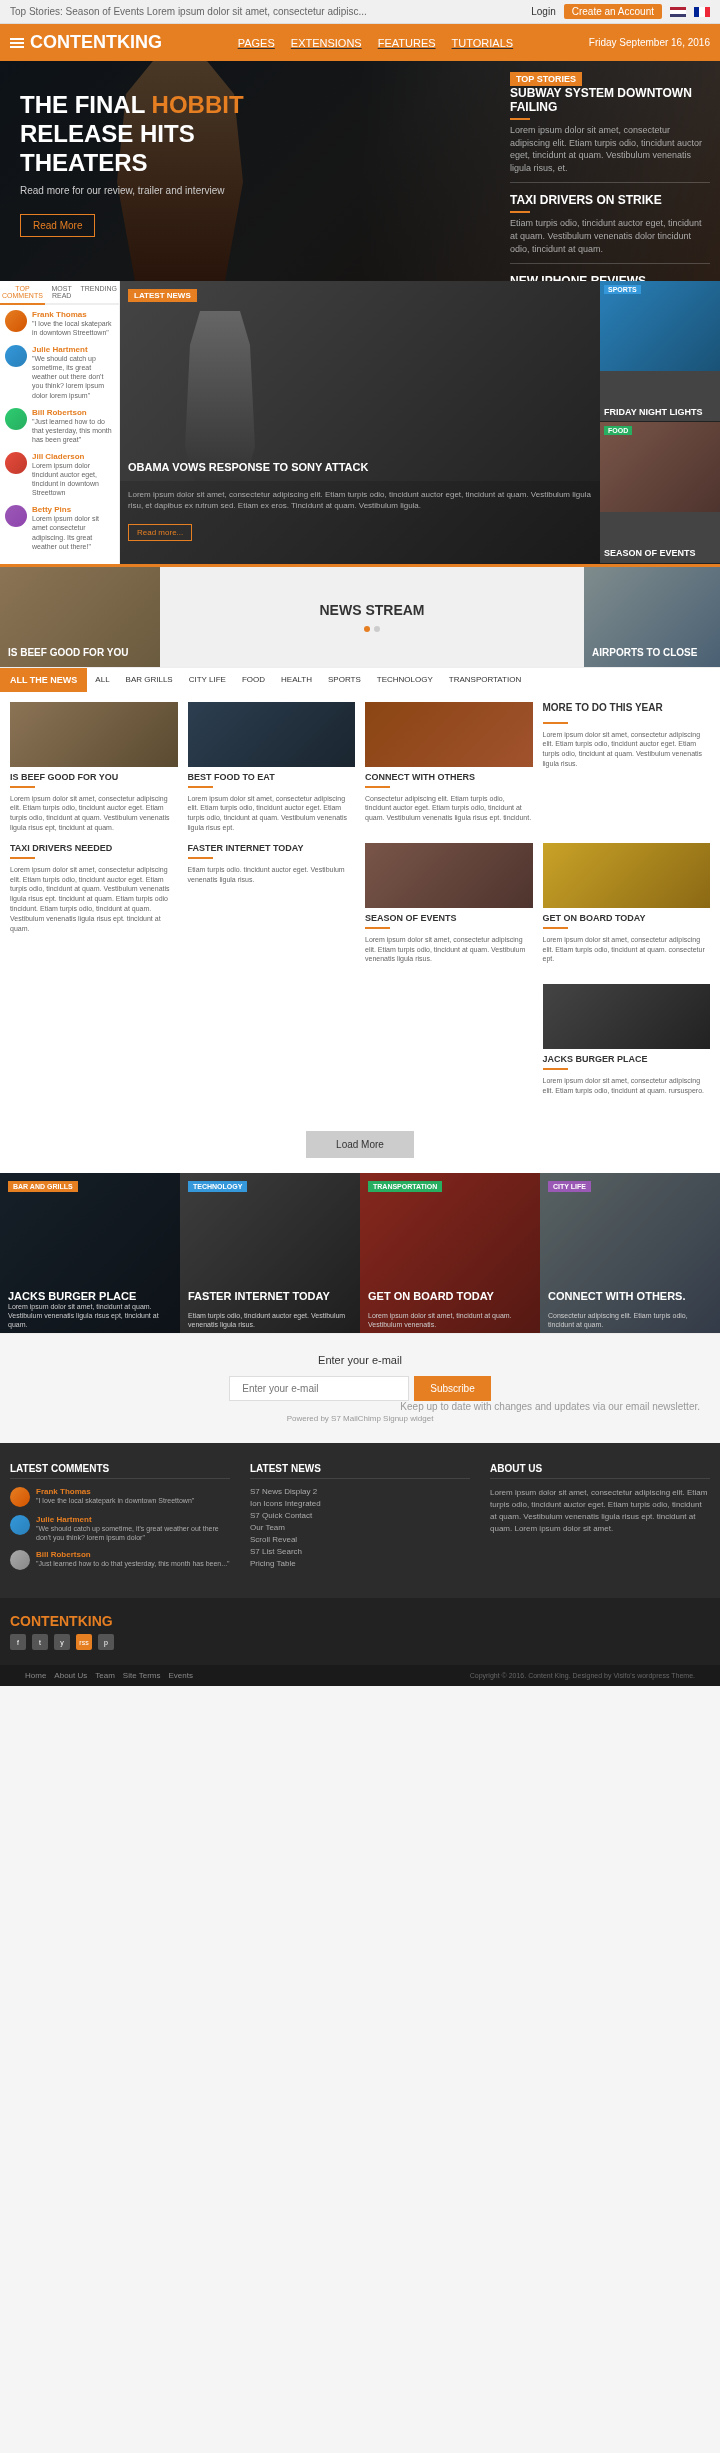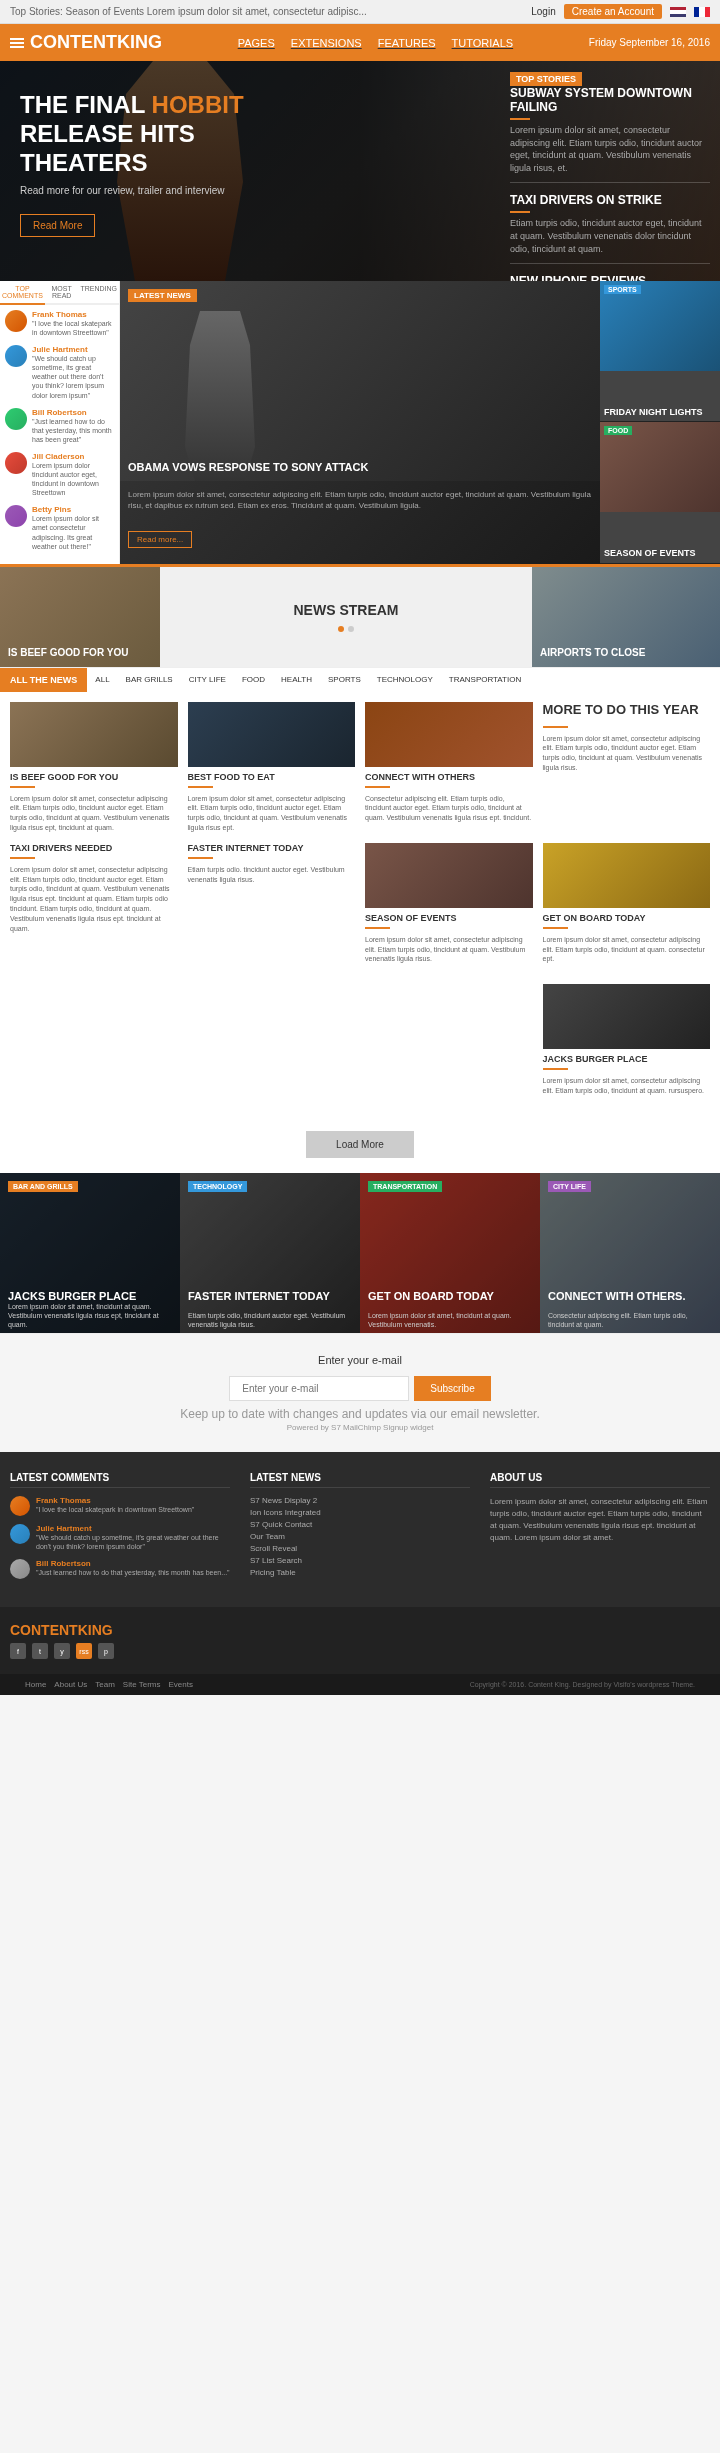--- a/index.html
+++ b/index.html
@@ -44,42 +44,42 @@
     .comment-item { display: flex; gap: 5px; margin-bottom: 8px; }
     .avatar { width: 22px; height: 22px; border-radius: 50%; background: #ccc; flex-shrink: 0; overflow: hidden; }
     .comment-content { flex: 1; }
     .comment-name { font-size: 8px; font-weight: bold; color: #e67e22; }
     .comment-text { font-size: 7px; color: #666; line-height: 1.3; }
 
     
     .main-news { display: flex; flex: 1; }
     .news-center { flex: 1; position: relative; background: #333; }
     .latest-news-badge { position: absolute; top: 8px; left: 8px; background: #e67e22; color: white; font-size: 8px; padding: 2px 6px; font-weight: bold; }
-    .read-more-btn { margin: 12px 8px 8px; background: transparent; border: 1px solid #e67e22; color: #e67e22; padding: 3px 8px; font-size: 8px; cursor: pointer; }
+    .read-more-btn { margin: 5px 8px 8px; background: transparent; border: 1px solid #e67e22; color: #e67e22; padding: 3px 8px; font-size: 8px; cursor: pointer; }
 
     .news-right { width: 120px; display: flex; flex-direction: column; }
     .news-right-item { flex: 1; position: relative; background: #444; border-bottom: 1px solid #222; overflow: hidden; }
     .news-right-item .badge { position: absolute; top: 4px; left: 4px; color: white; font-size: 7px; padding: 1px 4px; font-weight: bold; }
     .badge-sports { background: #3498db; }
     .badge-food { background: #27ae60; }
     .news-right-item-title { position: absolute; bottom: 4px; left: 4px; right: 4px; color: white; font-size: 9px; font-weight: bold; text-transform: uppercase; line-height: 1.2; }
     .news-right-item-bg1 { background: linear-gradient(135deg, #2980b9 0%, #1a5276 100%); width: 100%; height: 90px; }
     .news-right-item-bg2 { background: linear-gradient(135deg, #27ae60 0%, #1e8449 100%); width: 100%; height: 90px; }
 
     
     .news-stream-section { display: flex; background: #f0f0f0; border-top: 3px solid #e67e22; }
     .stream-item-left { width: 160px; position: relative; background: #555; overflow: hidden; }
     .stream-item-bg { width: 100%; height: 100px; background: linear-gradient(135deg, #666 0%, #444 100%); }
     .stream-item-title { position: absolute; bottom: 8px; left: 8px; right: 8px; color: white; font-size: 10px; font-weight: bold; text-transform: uppercase; line-height: 1.2; }
     .stream-center { flex: 1; display: flex; flex-direction: column; align-items: center; justify-content: center; padding: 20px; }
     .stream-center-title { font-size: 14px; font-weight: bold; color: #333; text-transform: uppercase; text-align: center; }
     .stream-center-dots { display: flex; gap: 4px; margin-top: 8px; }
     .dot { width: 6px; height: 6px; border-radius: 50%; background: #ccc; }
     .dot.active { background: #e67e22; }
-    .stream-item-right { width: 188px; position: relative; background: #666; overflow: hidden; }
+    .stream-item-right { width: 136px; position: relative; background: #666; overflow: hidden; }
     .stream-item-bg2 { width: 100%; height: 100px; background: linear-gradient(135deg, #7f8c8d 0%, #555 100%); }
 
     .load-more-section { text-align: center; padding: 15px; background: white; }
     .load-more-btn { background: #ccc; color: #333; border: none; padding: 8px 30px; font-size: 10px; cursor: pointer; }
 
     
     .featured-bottom { display: grid; grid-template-columns: repeat(4, 1fr); gap: 0; }
     .featured-item { position: relative; height: 160px; overflow: hidden; }
     .featured-item-bg1 { background: linear-gradient(135deg, #2c3e50 0%, #1a252f 100%); }
     .featured-item-bg2 { background: linear-gradient(135deg, #555 0%, #333 100%); }
@@ -321,21 +321,21 @@
       <div class="section-divider"></div>
       <div style="font-size:7px; color:#666; line-height:1.4;">Lorem ipsum dolor sit amet, consectetur adipiscing elit. Etiam turpis odio, tincidunt auctor eget. Etiam turpis odio, tincidunt at quam. Vestibulum venenatis ligula risus ept.</div>
     </div>
     <div>
       <div style="width:100%; height:65px; background: linear-gradient(135deg, #8B4513 0%, #A0522D 100%); margin-bottom:5px;"></div>
       <div style="font-size:9px; font-weight:bold; text-transform:uppercase; color:#333; margin-bottom:3px;">CONNECT WITH OTHERS</div>
       <div class="section-divider"></div>
       <div style="font-size:7px; color:#666; line-height:1.4;">Consectetur adipiscing elit. Etiam turpis odio, tincidunt auctor eget. Etiam turpis odio, tincidunt at quam. Vestibulum venenatis ligula risus ept. tincidunt.</div>
     </div>
     <div>
-      <div style="font-size:13px; font-weight:bold; text-transform:uppercase; color:#333; margin-bottom:9px;">MORE TO DO THIS YEAR</div>
+      <div style="font-size:10px; font-weight:bold; text-transform:uppercase; color:#333; margin-bottom:9px;">MORE TO DO THIS YEAR</div>
       <div class="section-divider"></div>
       <div style="font-size:7px; color:#666; line-height:1.4;">Lorem ipsum dolor sit amet, consectetur adipiscing elit. Etiam turpis odio, tincidunt auctor eget. Etiam turpis odio, tincidunt at quam. Vestibulum venenatis ligula risus.</div>
     </div>
   </div>
 
   <div style="display:grid; grid-template-columns: repeat(4,1fr); gap:10px; margin-bottom:10px;">
     <div style="grid-row: span 2;">
       <div style="font-size:9px; font-weight:bold; text-transform:uppercase; color:#333; margin-bottom:3px;">TAXI DRIVERS NEEDED</div>
       <div class="section-divider"></div>
       <div style="font-size:7px; color:#666; line-height:1.4;">Lorem ipsum dolor sit amet, consectetur adipiscing elit. Etiam turpis odio, tincidunt auctor eget. Etiam turpis odio, tincidunt at quam. Vestibulum venenatis ligula risus ept. tincidunt at quam. Etiam turpis odio tincidunt. Etiam turpis odio, tincidunt at quam. Vestibulum venenatis ligula risus ept. tincidunt at quam.</div>
@@ -406,21 +406,21 @@
     <div class="featured-text" style="z-index:1;">Consectetur adipiscing elit. Etiam turpis odio, tincidunt at quam.</div>
   </div>
 </div>
 
 <div class="newsletter">
   <div class="newsletter-title">Enter your e-mail</div>
   <div class="newsletter-form">
     <input class="newsletter-input" type="email" placeholder="Enter your e-mail" style="">
     <button class="newsletter-btn">Subscribe</button>
   </div>
-  <div style="font-size:12px; color:#999; margin-top:6px;">Keep up to date with changes and updates via our email newsletter.</div>
+  <div style="font-size:10px; color:#999; text-align:right;">Keep up to date with changes and updates via our email newsletter.</div>
   <div style="font-size:8px; color:#999; margin-top:2px;">Powered by S7 MailChimp Signup widget</div>
 </div>
 
 <div class="footer">
   <div class="footer-cols">
 
     <div>
       <div class="footer-col-title">Latest Comments</div>
       <div class="footer-comment">
         <div class="footer-avatar" style="background: linear-gradient(135deg, #e67e22 0%, #d35400 100%);"></div>

